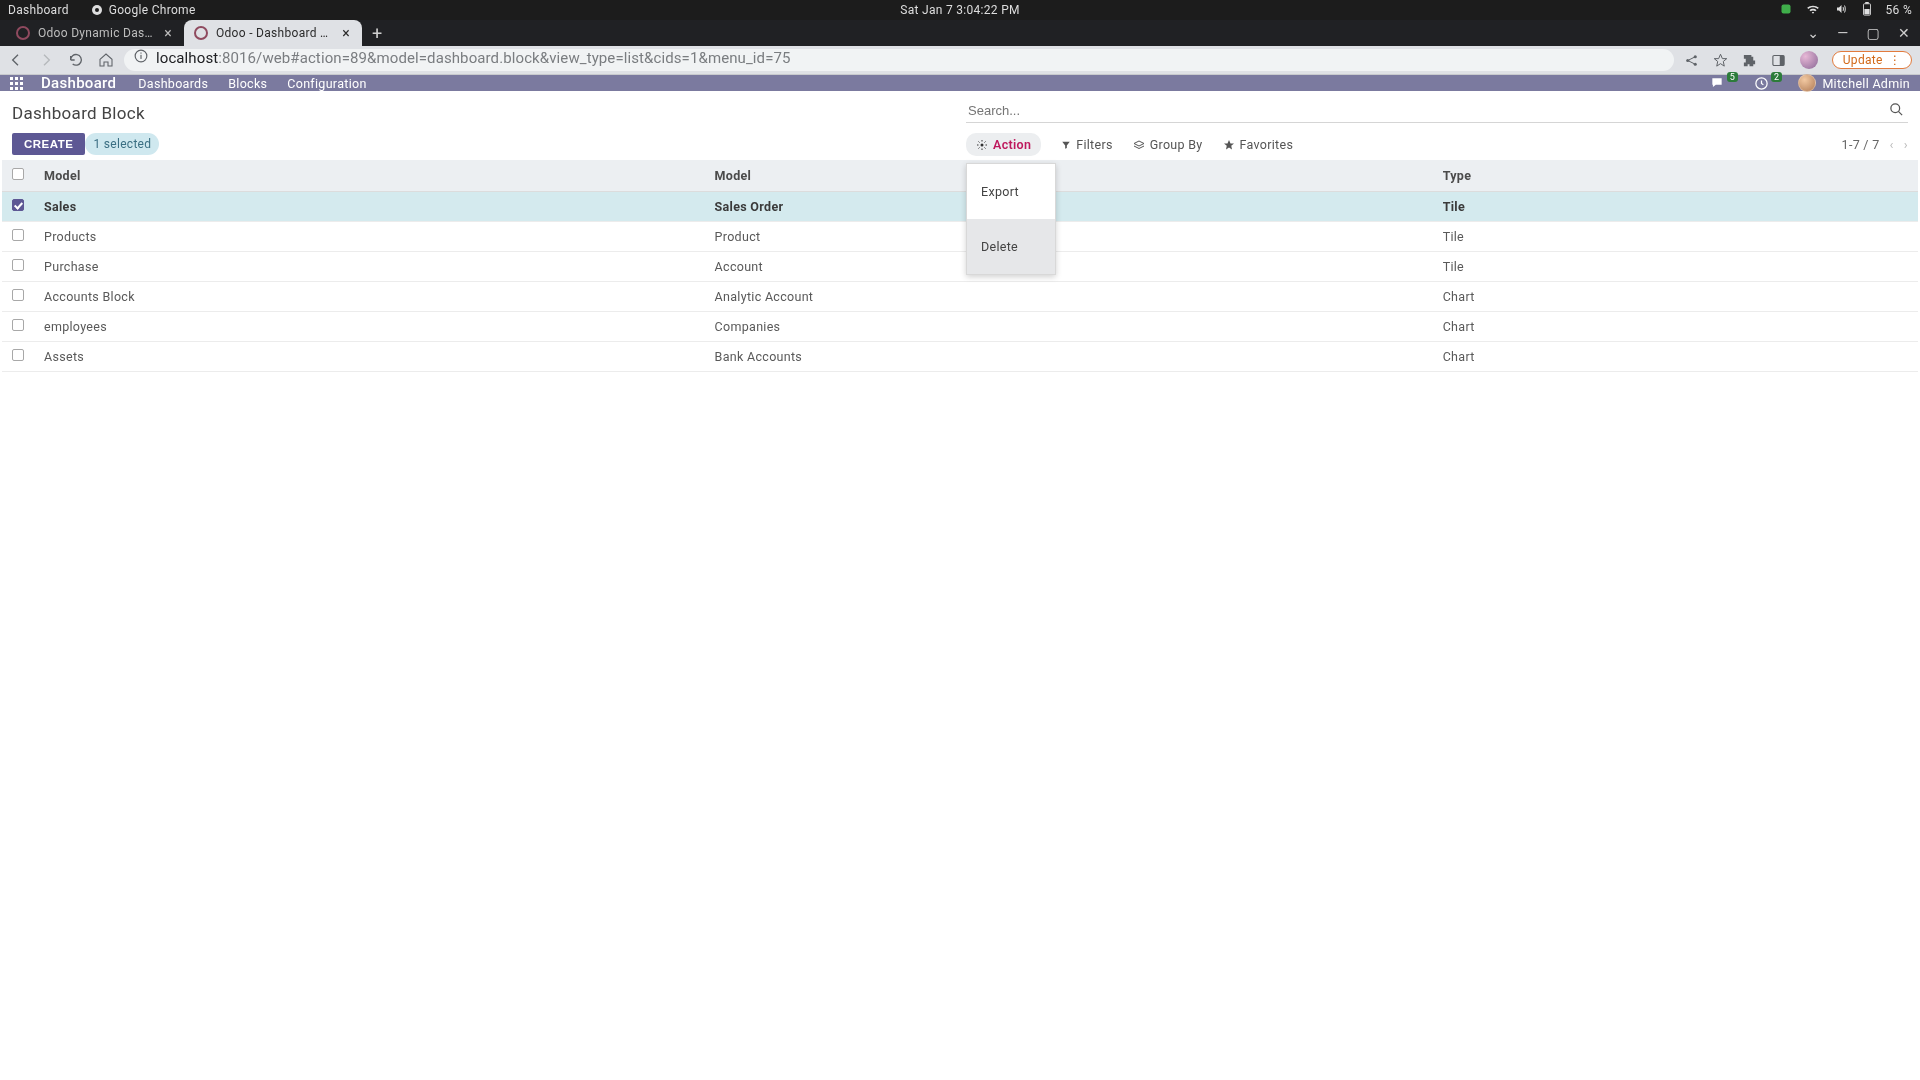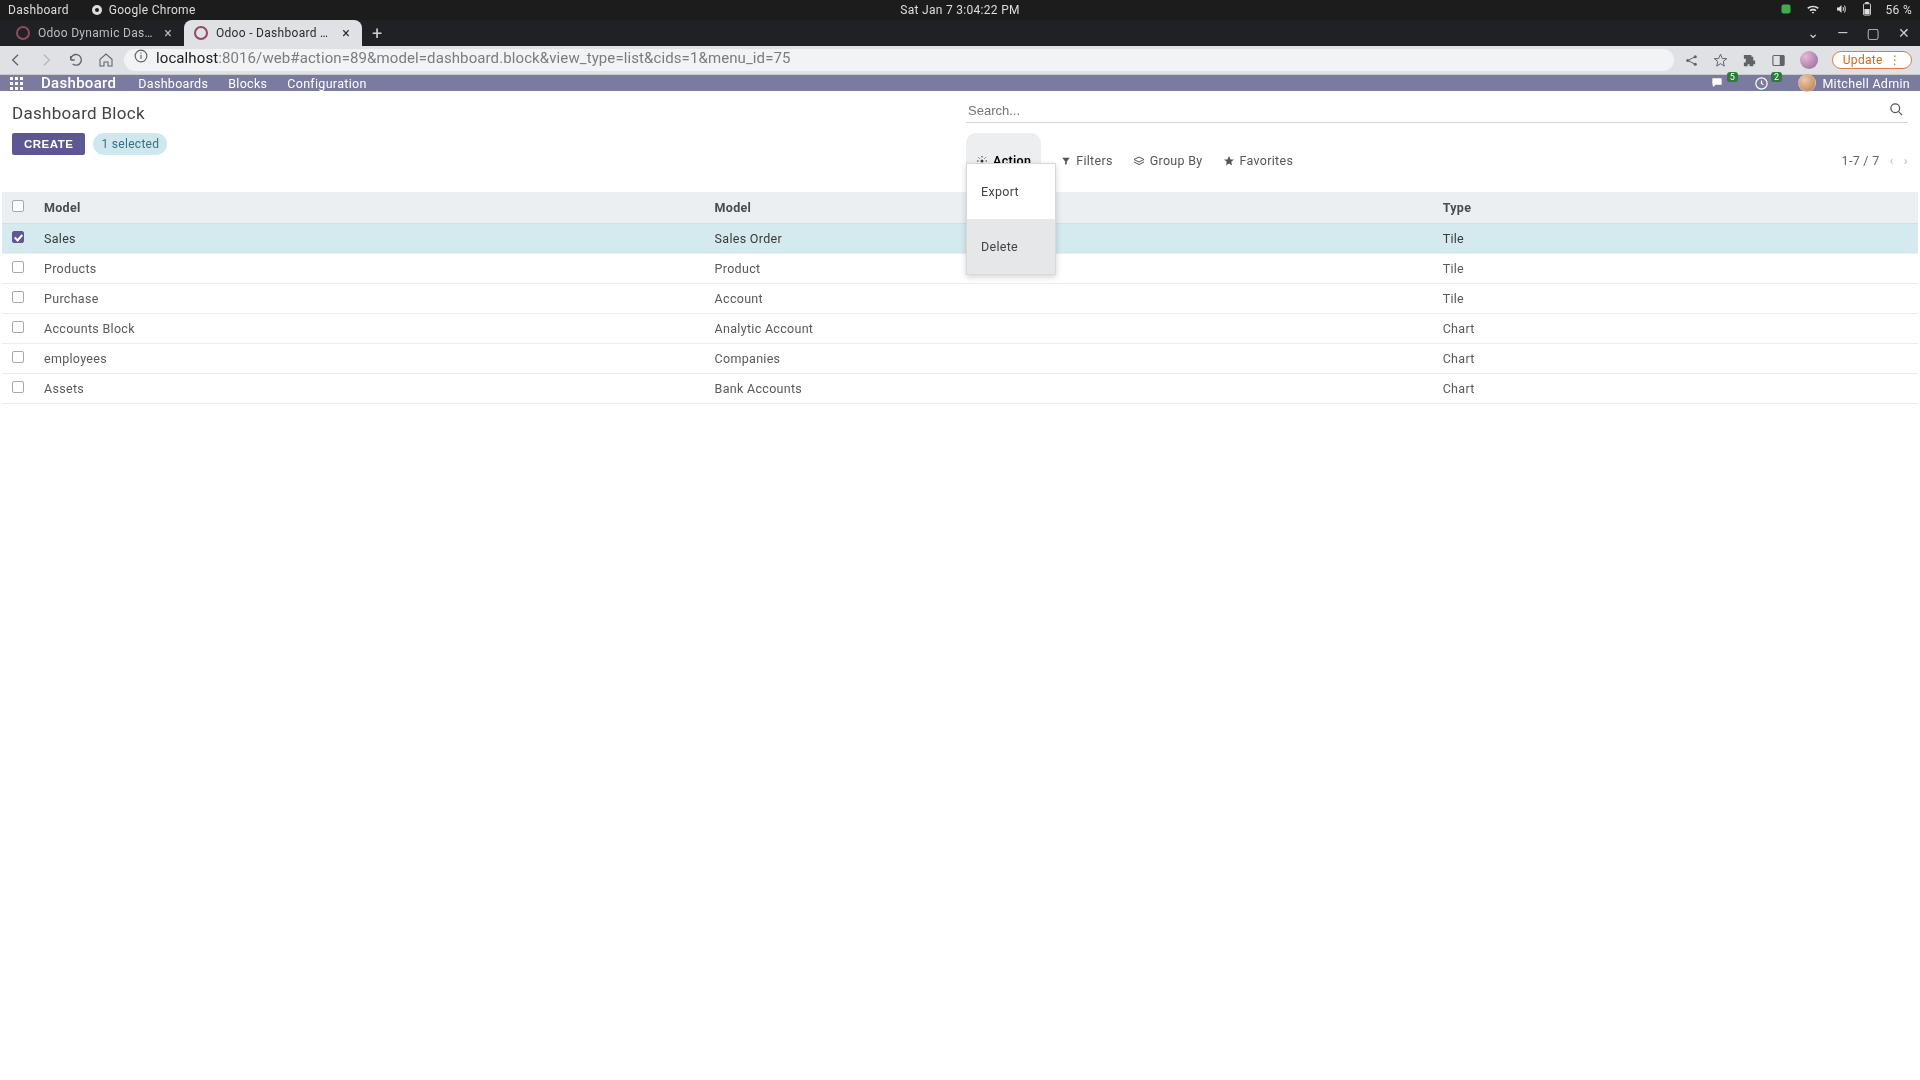--- a/index.html
+++ b/index.html
@@ -176,21 +176,21 @@
   padding: 8px 12px 0 12px;
   gap: 12px;
 }
 .cpanel-left { flex: 1; }
 .cpanel-right { flex: 1; display: flex; flex-direction: column; }
 .page-title {
   font-size: 17px;
   color: #444;
   padding: 4px 0 10px 0;
 }
-.btn-row { display: flex; align-items: center; gap: 8px; }
+.btn-row { display: flex; align-items: center; gap: 0; }
 .btn-create {
   background: #5d5894;
   color: #fff;
   border: none;
   padding: 5px 12px;
   font-size: 11.5px;
   font-weight: 600;
   letter-spacing: 0.5px;
   cursor: pointer;
   border-radius: 2px;
@@ -217,24 +217,24 @@
   justify-content: flex-start;
   padding-top: 10px;
   gap: 20px;
   font-size: 12.5px;
   color: #555;
   position: relative;
 }
 .filter-row .filter-item { display: flex; align-items: center; gap: 5px; cursor: pointer; }
 .filter-row .filter-item.action {
   background: #eceef0;
-  padding: 20px 10px;
+  padding: 4px 10px;
   border-radius: 10px;
   font-weight: 600;
-  color: #000000;
+  color: #be185d;
 }
 .filter-row .pager { margin-left: auto; display: flex; align-items: center; gap: 10px; color: #666; }
 .filter-row .pager .nav { color: #bbb; cursor: pointer; font-size: 13px; }
 
 
 .dropdown {
   position: absolute;
   top: 30px;
   left: 0;
   background: #fff;
@@ -264,21 +264,21 @@
   font-weight: 700;
   padding: 8px 10px;
   border-bottom: 1px solid #dcdcdc;
 }
 table.list thead th:first-child { width: 28px; }
 table.list tbody td {
   padding: 7px 10px;
   border-bottom: 1px solid #ececec;
   color: #595959;
 }
-table.list tbody tr.selected td { background: #d4eaee; color: #3a3a3a; font-weight: 400; }
+table.list tbody tr.selected td { background: #d4eaee; color: #3a3a3a; font-weight: 700; }
 
 .chk {
   width: 12px; height: 12px;
   border: 1px solid #a8a8a8;
   border-radius: 2px;
   display: inline-block;
   position: relative;
   cursor: pointer;
   background: #fff;
 }

